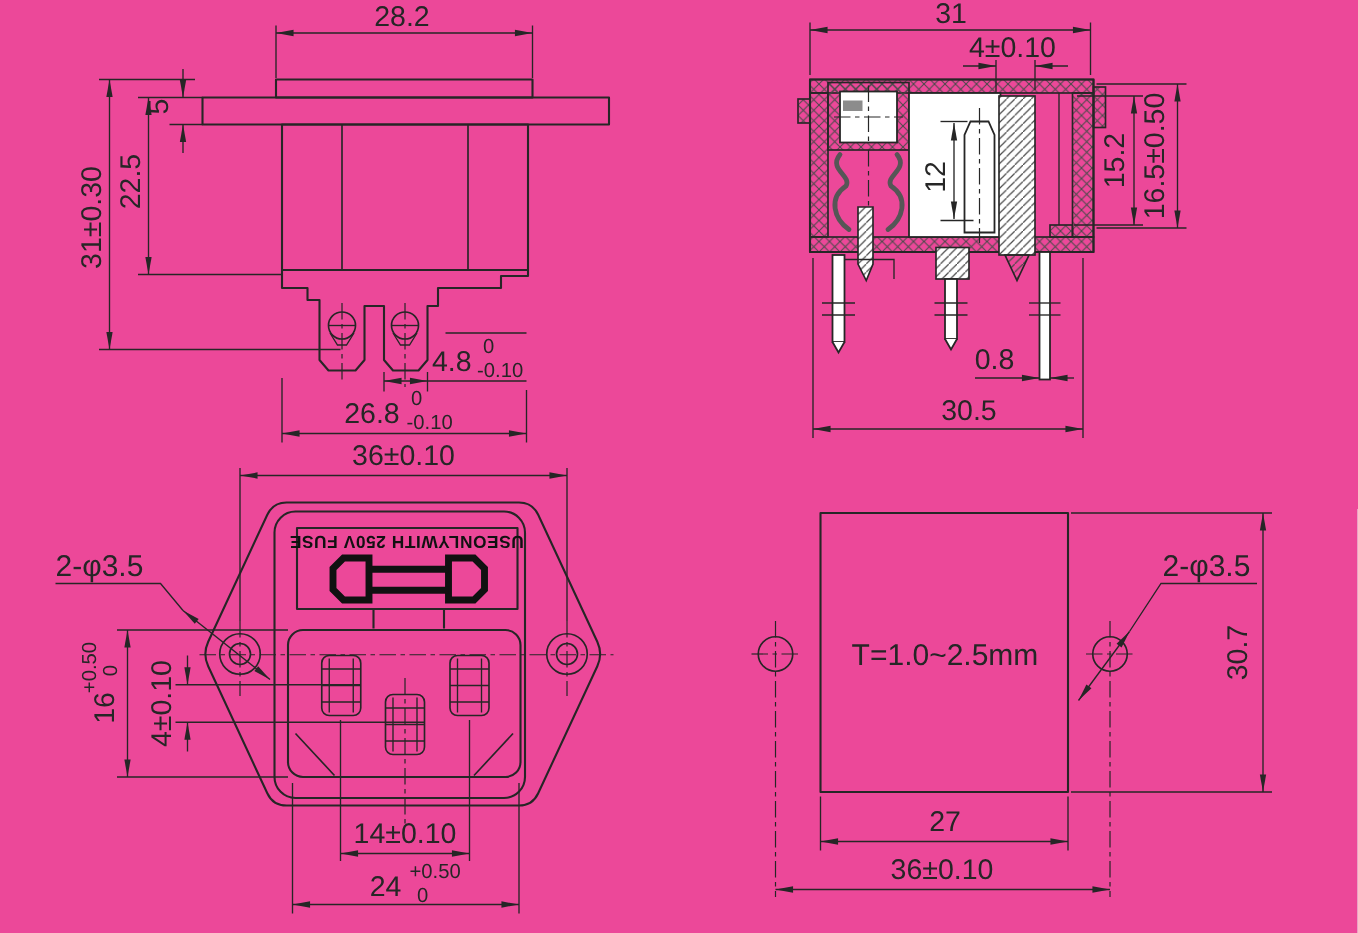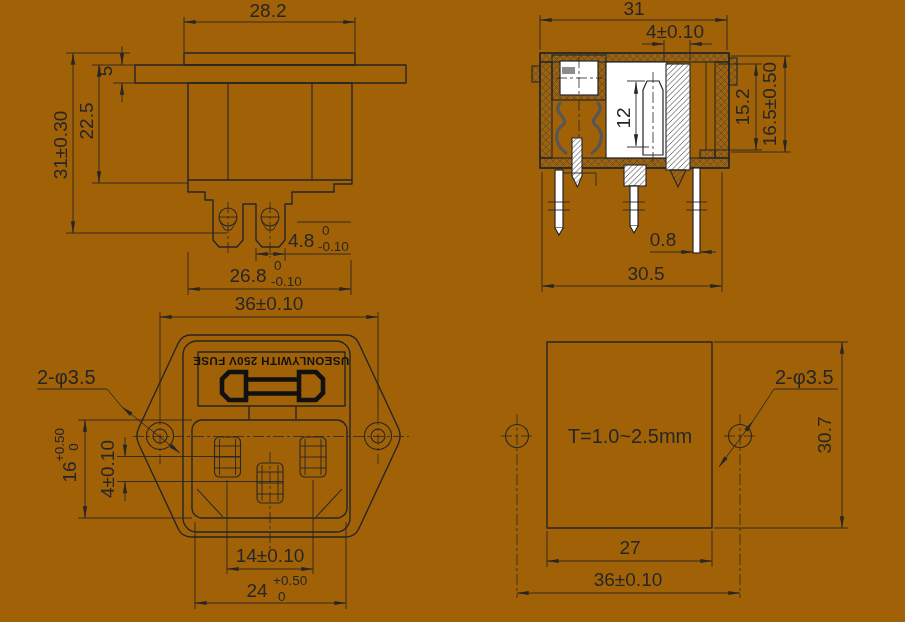--- a/index.html
+++ b/index.html
@@ -1,16 +1,16 @@
 <!DOCTYPE html>
 <html><head>
 <meta charset="utf-8">
 <style>
   html,body{margin:0;padding:0;background:#e9e9e9;}
-  #stage{position:relative;width:905px;height:622px;background:#a16207;overflow:hidden;
+  #stage{position:relative;width:905px;height:622px;background:#ec4899;overflow:hidden;
          font-family:"Liberation Sans", sans-serif;}
   svg{display:block}
   .ln{fill:none;stroke:#262626;stroke-width:1.4;stroke-linejoin:round}
   .l2{fill:none;stroke:#262626;stroke-width:1.1;stroke-linejoin:round}
   .tn{fill:none;stroke:#262626;stroke-width:0.9}
   .cl{fill:none;stroke:#262626;stroke-width:0.8;stroke-dasharray:11 3 3 3}
   .hx{fill:url(#xh);stroke:#262626;stroke-width:1.1}
   .hd{fill:url(#dh);stroke:#262626;stroke-width:1.1}
   .wf{fill:#ffffff;stroke:#262626;stroke-width:1.2}
   .wn{fill:#ffffff;stroke:none}

